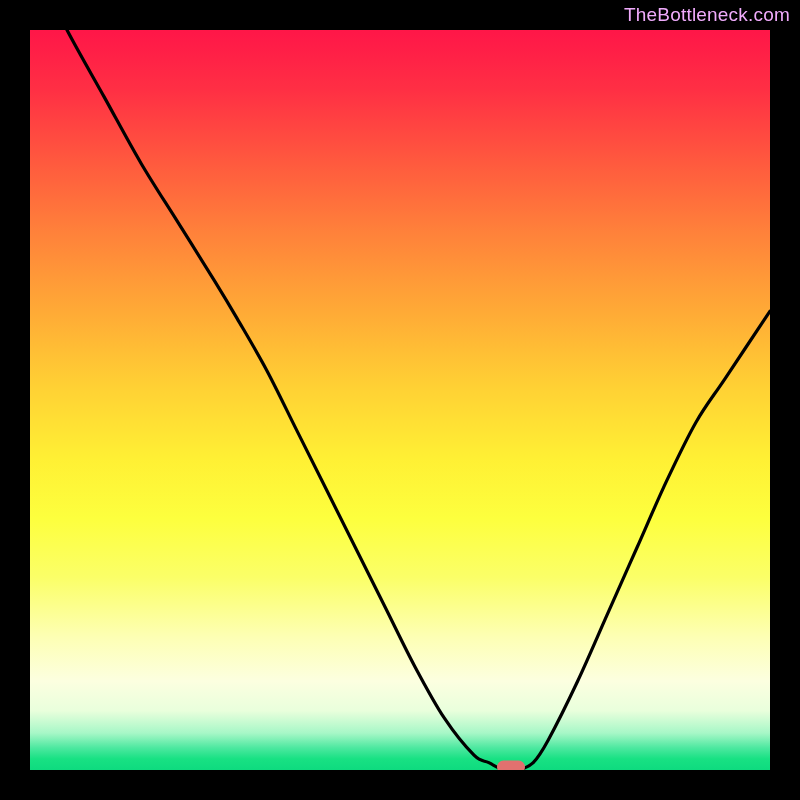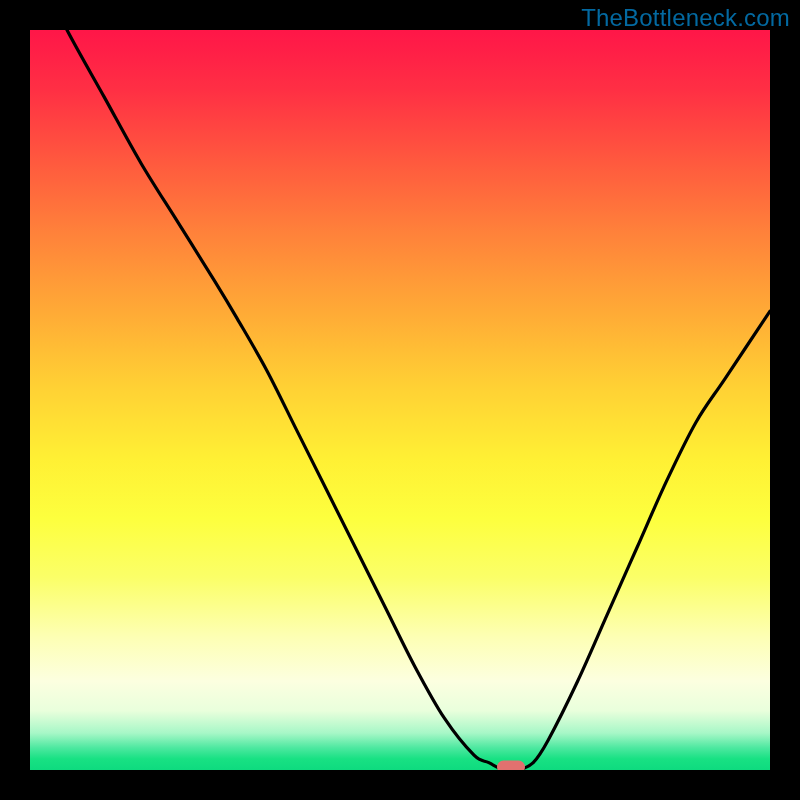--- a/index.html
+++ b/index.html
@@ -14,22 +14,22 @@
   .frame {
     position: relative;
     width: 800px;
     height: 800px;
     background: #000;
   }
   .watermark {
     position: absolute;
     top: 4px;
     right: 10px;
-    color: #0369a1;
-    font-size: 24px;
+    color: #f0abfc;
+    font-size: 19px;
     font-weight: 500;
     letter-spacing: 0.2px;
     z-index: 10;
   }
   .plot-area {
     position: absolute;
     left: 30px;
     top: 30px;
     width: 740px;
     height: 740px;

